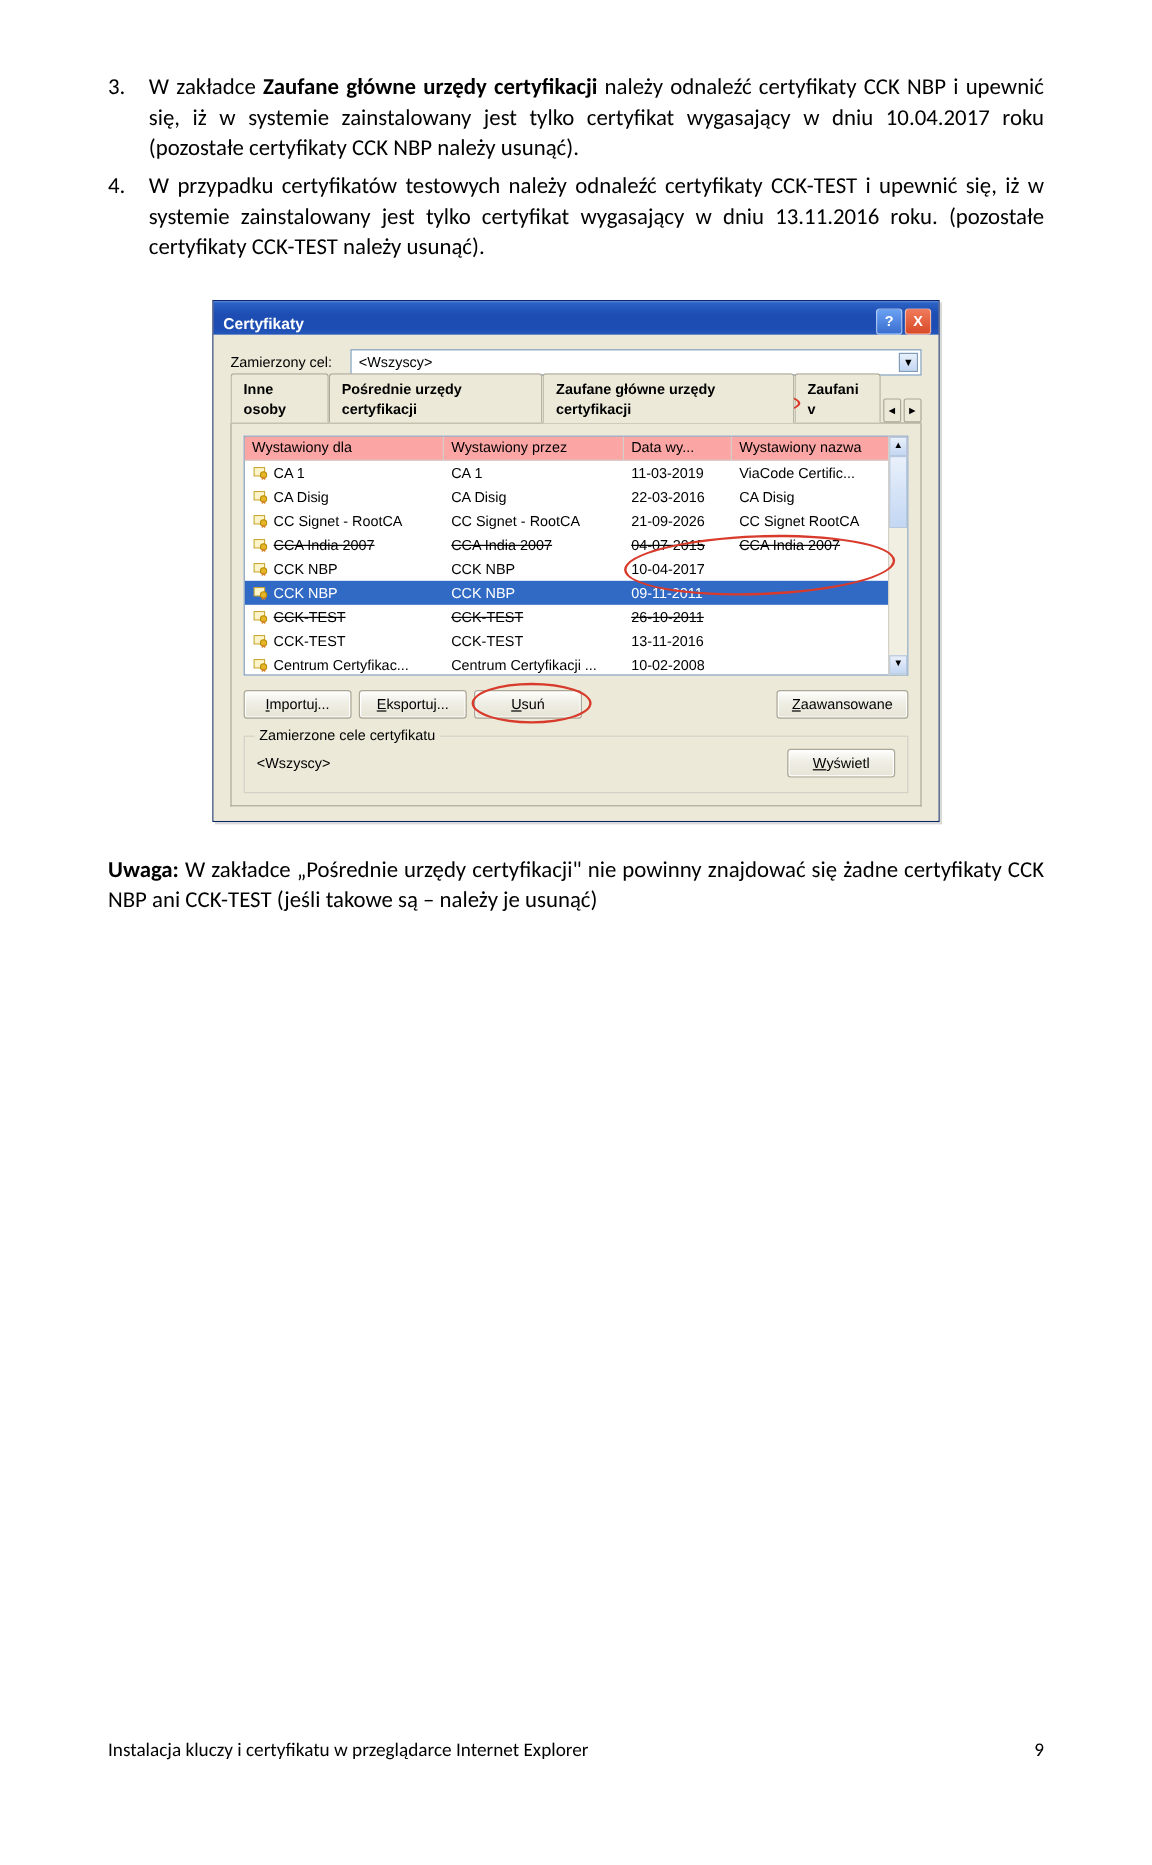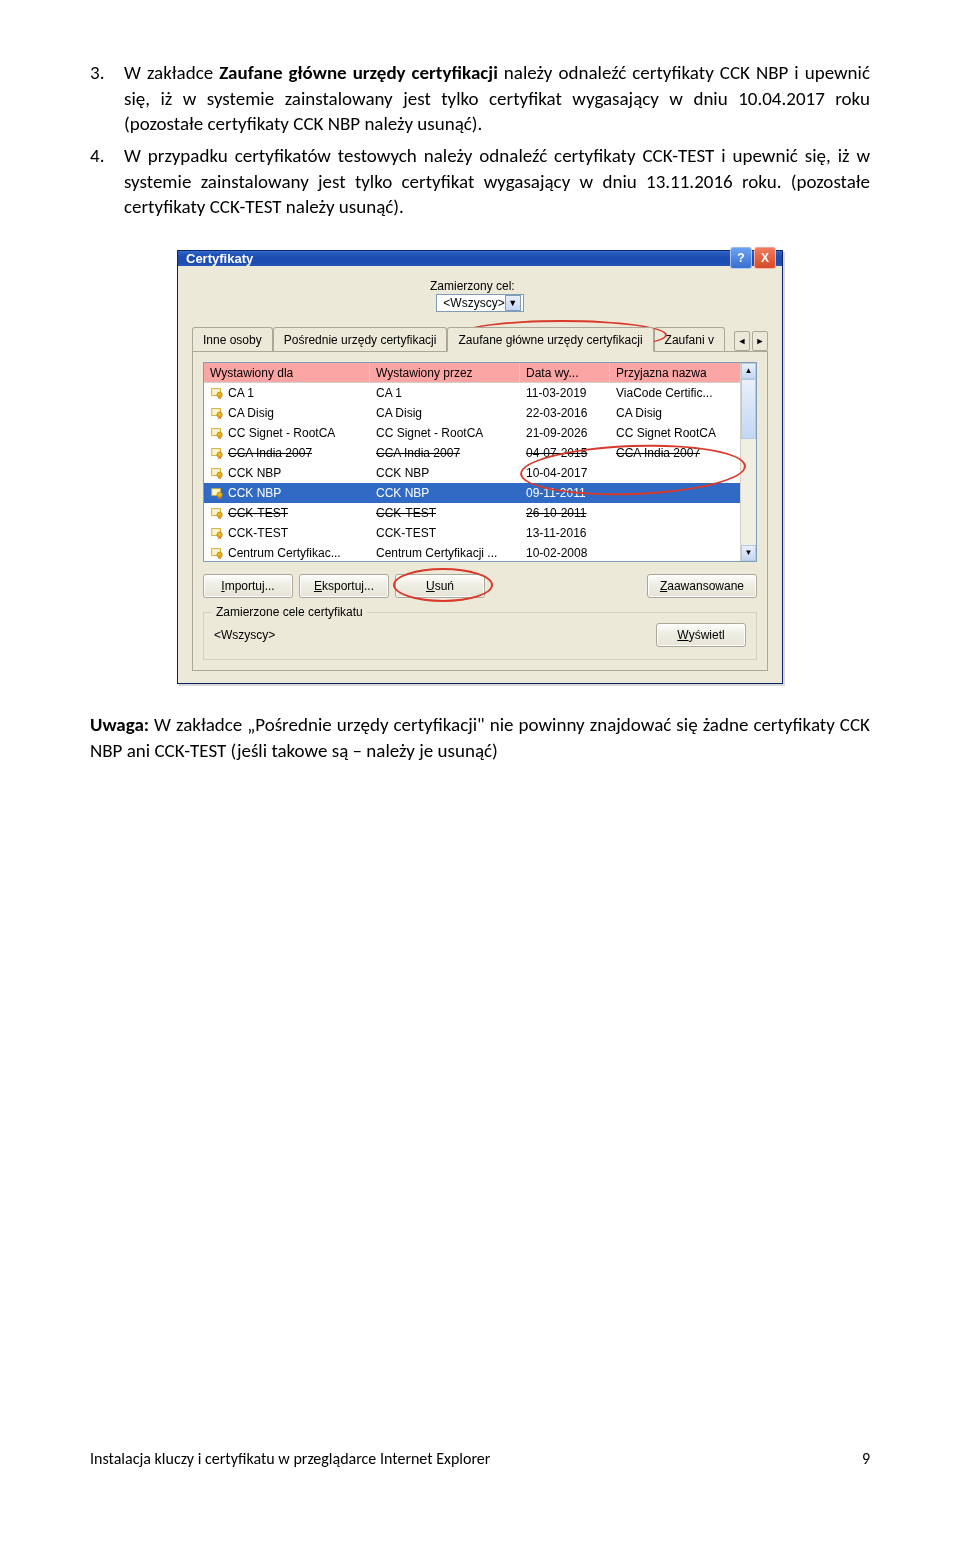--- a/index.html
+++ b/index.html
@@ -39,24 +39,24 @@
     margin: 30px auto 10px auto;
     width: 606px;
     font-family: Tahoma, Arial, sans-serif;
     font-size: 12px;
     color: #000;
     border: 1px solid #0a246a;
     box-shadow: 2px 2px 0 rgba(0,0,0,0.15);
     background: #ece9d8;
   }
   .titlebar {
-    height: 15px;
+    height: 28px;
     background: linear-gradient(to bottom, #3b77d8 0%, #2b5fc1 8%, #1d4db3 40%, #1d4db3 80%, #2457bb 100%);
     display: flex;
-    align-items: center;
+    align-items: flex-end;
     padding: 0 6px 0 8px;
     color: #fff;
     font-weight: bold;
     font-size: 13px;
   }
   .titlebar .spacer { flex: 1; }
   .winbtn {
     width: 22px; height: 22px;
     margin-left: 2px;
     border-radius: 3px;
@@ -70,21 +70,20 @@
   .closebtn { background: linear-gradient(#f07a5a,#d84a27); }
 
   .dialog-body {
     background: #ece9d8;
     padding: 12px 14px 12px 14px;
   }
   .field-row {
     display: flex;
     align-items: center;
     margin-bottom: 14px;
-    flex-direction: column;
   }
   .field-row label {
     width: 100px;
   }
   .combo {
     flex: 1;
     height: 22px;
     background: #fff;
     border: 1px solid #7f9db9;
     display: flex;
@@ -297,41 +296,41 @@
     </div>
     <div class="dialog-body">
       <div class="field-row">
         <label>Zamierzony cel:</label>
         <div class="combo">
           <span style="flex:1">&lt;Wszyscy&gt;</span>
           <div class="arrow">▼</div>
         </div>
       </div>
 
-      <div style="position:relative;">
+      <div style="position:relative;font-weight:bold;">
         <div class="tab-strip">
           <div class="tab">Inne osoby</div>
           <div class="tab">Pośrednie urzędy certyfikacji</div>
           <div class="tab active">Zaufane główne urzędy certyfikacji</div>
           <div class="tab">Zaufani v</div>
           <div style="flex:1"></div>
           <div class="tab-nav-arrow">◄</div>
           <div class="tab-nav-arrow">►</div>
         </div>
 
         <div class="ellipse" style="left:265px; top:-6px; width:210px; height:30px;"></div>
       </div>
 
       <div class="tab-containers">
         <div class="cert-list-wrap" style="position:relative;">
           <div class="headers">
             <div class="col col1">Wystawiony dla</div>
             <div class="col col2">Wystawiony przez</div>
             <div class="col col3">Data wy...</div>
-            <div class="col col4">Przyjazna nazwa</div>
+            <div class="col col4">Wystawiony nazwa</div>
           </div>
           <div class="rows" id="rows-container">
               <div class="row">
                 <div class="cell c1">
                   <span class="cert-icon">
                     <svg viewBox="0 0 16 16">
                       <rect x="2" y="3" width="10" height="8" fill="#fdf5c9" stroke="#c8a730"></rect>
                       <circle cx="11" cy="10" r="3" fill="#e4b627" stroke="#b88904"></circle>
                       <path d="M10 12 L9 15 L11 14 L13 15 L12 12" fill="#d87f2a"></path>
                     </svg>

